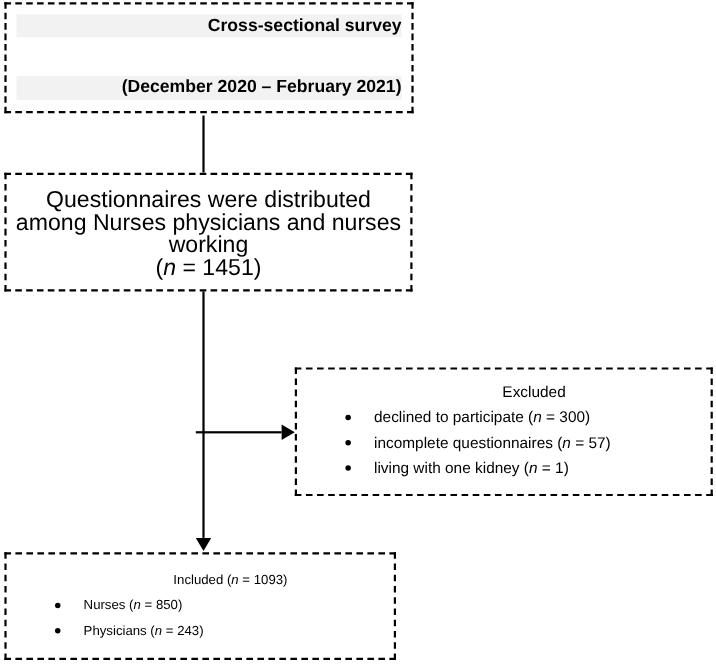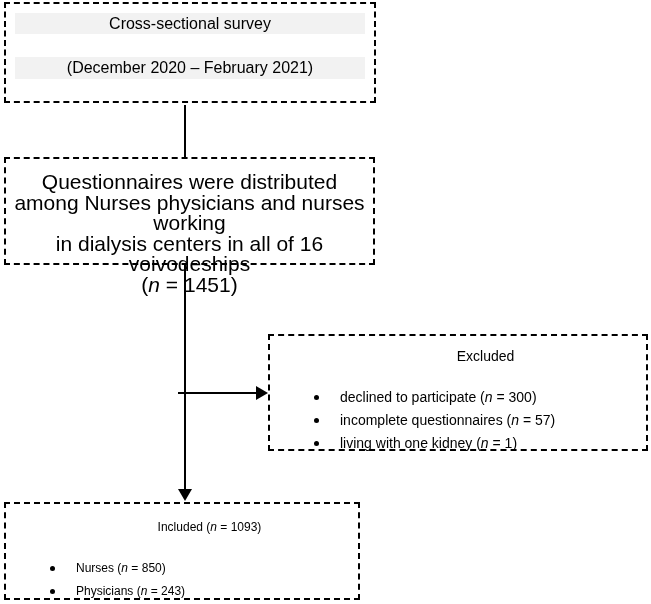--- a/index.html
+++ b/index.html
@@ -24,26 +24,26 @@
   }
   
   .box-survey {
     left: 4px; top: 2px; width: 372px; height: 101px;
     padding-top: 9px;
   }
   .hl-line {
     margin: 0 9px;
     height: 21px;
     line-height: 21px;
-    text-align: center;
-    font-weight: normal;
+    text-align: right;
+    font-weight: bold;
     font-size: 16px;
     background: #f2f2f2;
   }
-  .hl-line + .hl-line { margin-top: 23px; height: 22px; line-height: 22px; }
+  .hl-line + .hl-line { margin-top: 35px; height: 22px; line-height: 22px; }
   
   .box-distribution {
     left: 4px; top: 157px; width: 371px; height: 108px;
     padding-top: 13px;
     text-align: center;
     font-size: 21px;
     line-height: 20.5px;
   }
   
   .box-excluded {
@@ -56,21 +56,21 @@
     padding-top: 12px;
     font-size: 12px;
   }
   .box-title {
     margin-left: 55px;
     text-align: center;
     line-height: 22px;
   }
   ul.flow-list {
     list-style: none;
-    margin: 19px 0 0 0;
+    margin: 1px 0 0 0;
     padding: 0;
   }
   ul.flow-list li {
     position: relative;
     padding-left: 70px;
     line-height: 23px;
   }
   ul.flow-list li .bullet-dot {
     position: absolute;
     left: 44px;
@@ -114,21 +114,20 @@
   <div class="box box-survey">
     <div class="hl-line">Cross-sectional survey</div>
     <div class="hl-line">(December 2020 – February 2021)</div>
   </div>
 
   <div class="line line-v1"></div>
 
   <div class="box box-distribution">
     <div>Questionnaires were distributed</div>
     <div>among Nurses physicians and nurses working</div>
-    <div>in dialysis centers in all of 16 voivodeships</div>
     <div><span>(</span><i>n</i><span> = 1451)</span></div>
   </div>
 
   <div class="line line-v2"></div>
   <div class="arrow-down"></div>
   <div class="line line-h1"></div>
   <div class="arrow-right"></div>
 
   <div class="box box-excluded">
     <div class="box-title">Excluded</div>

